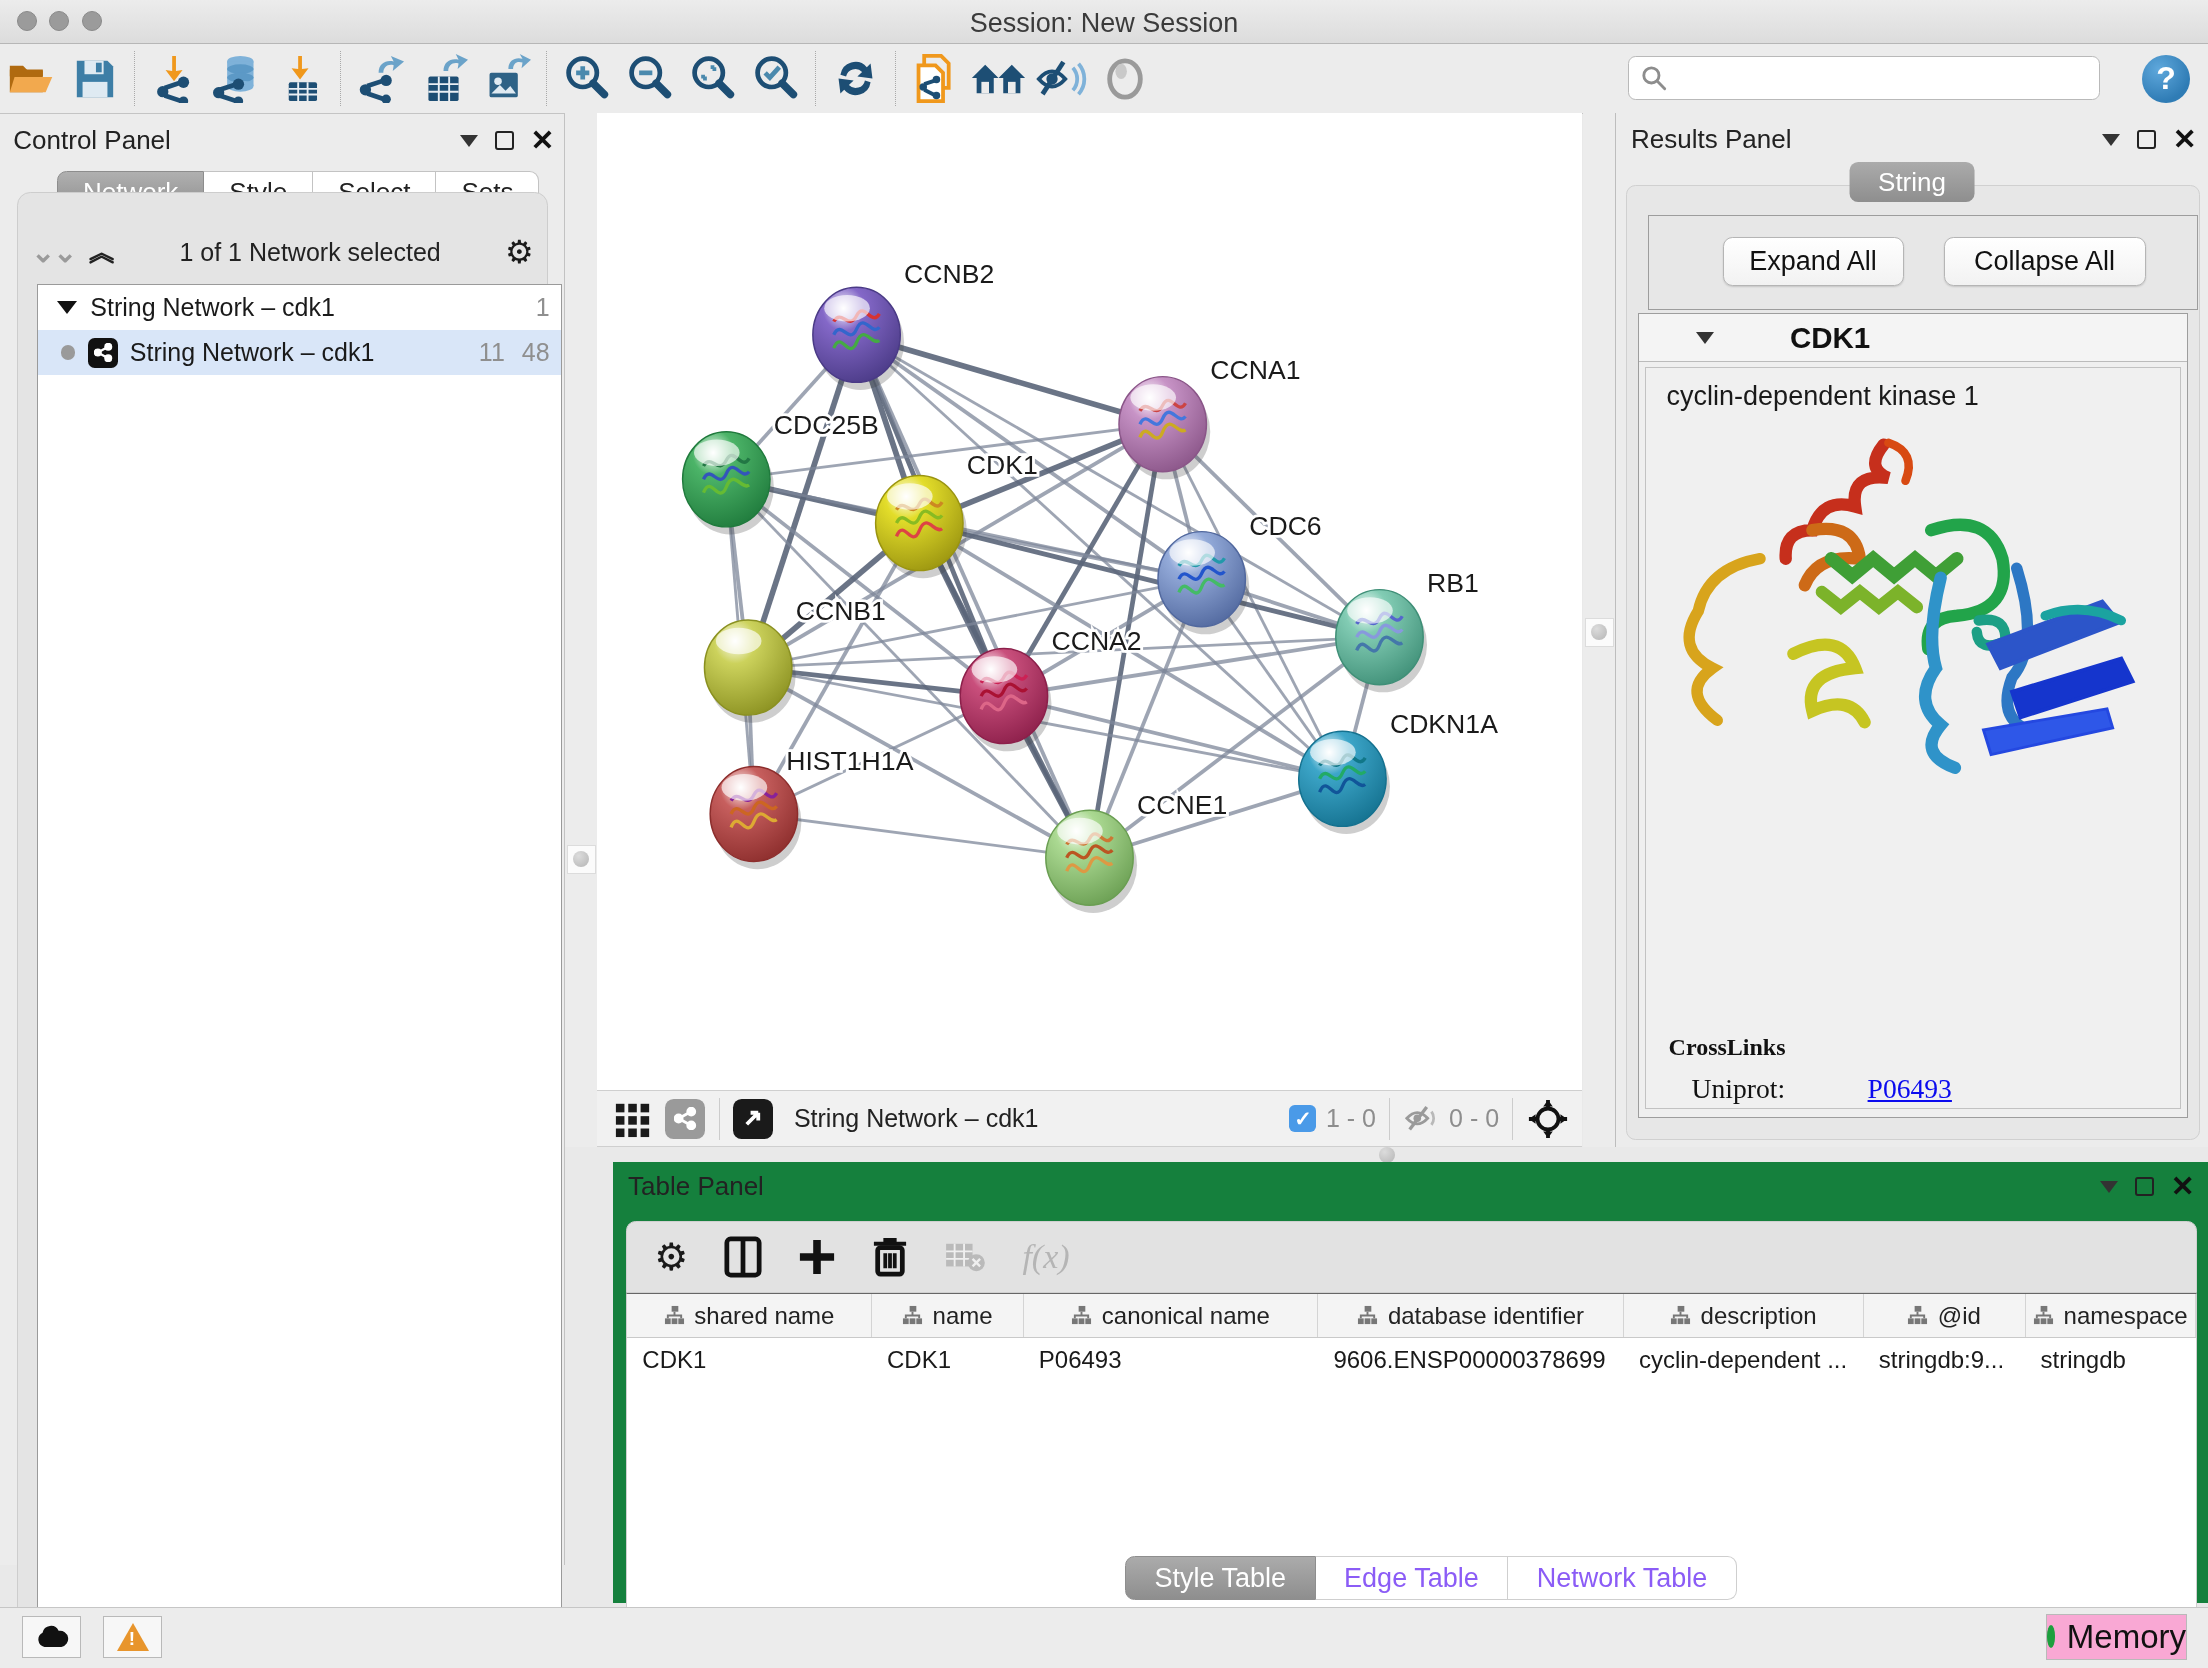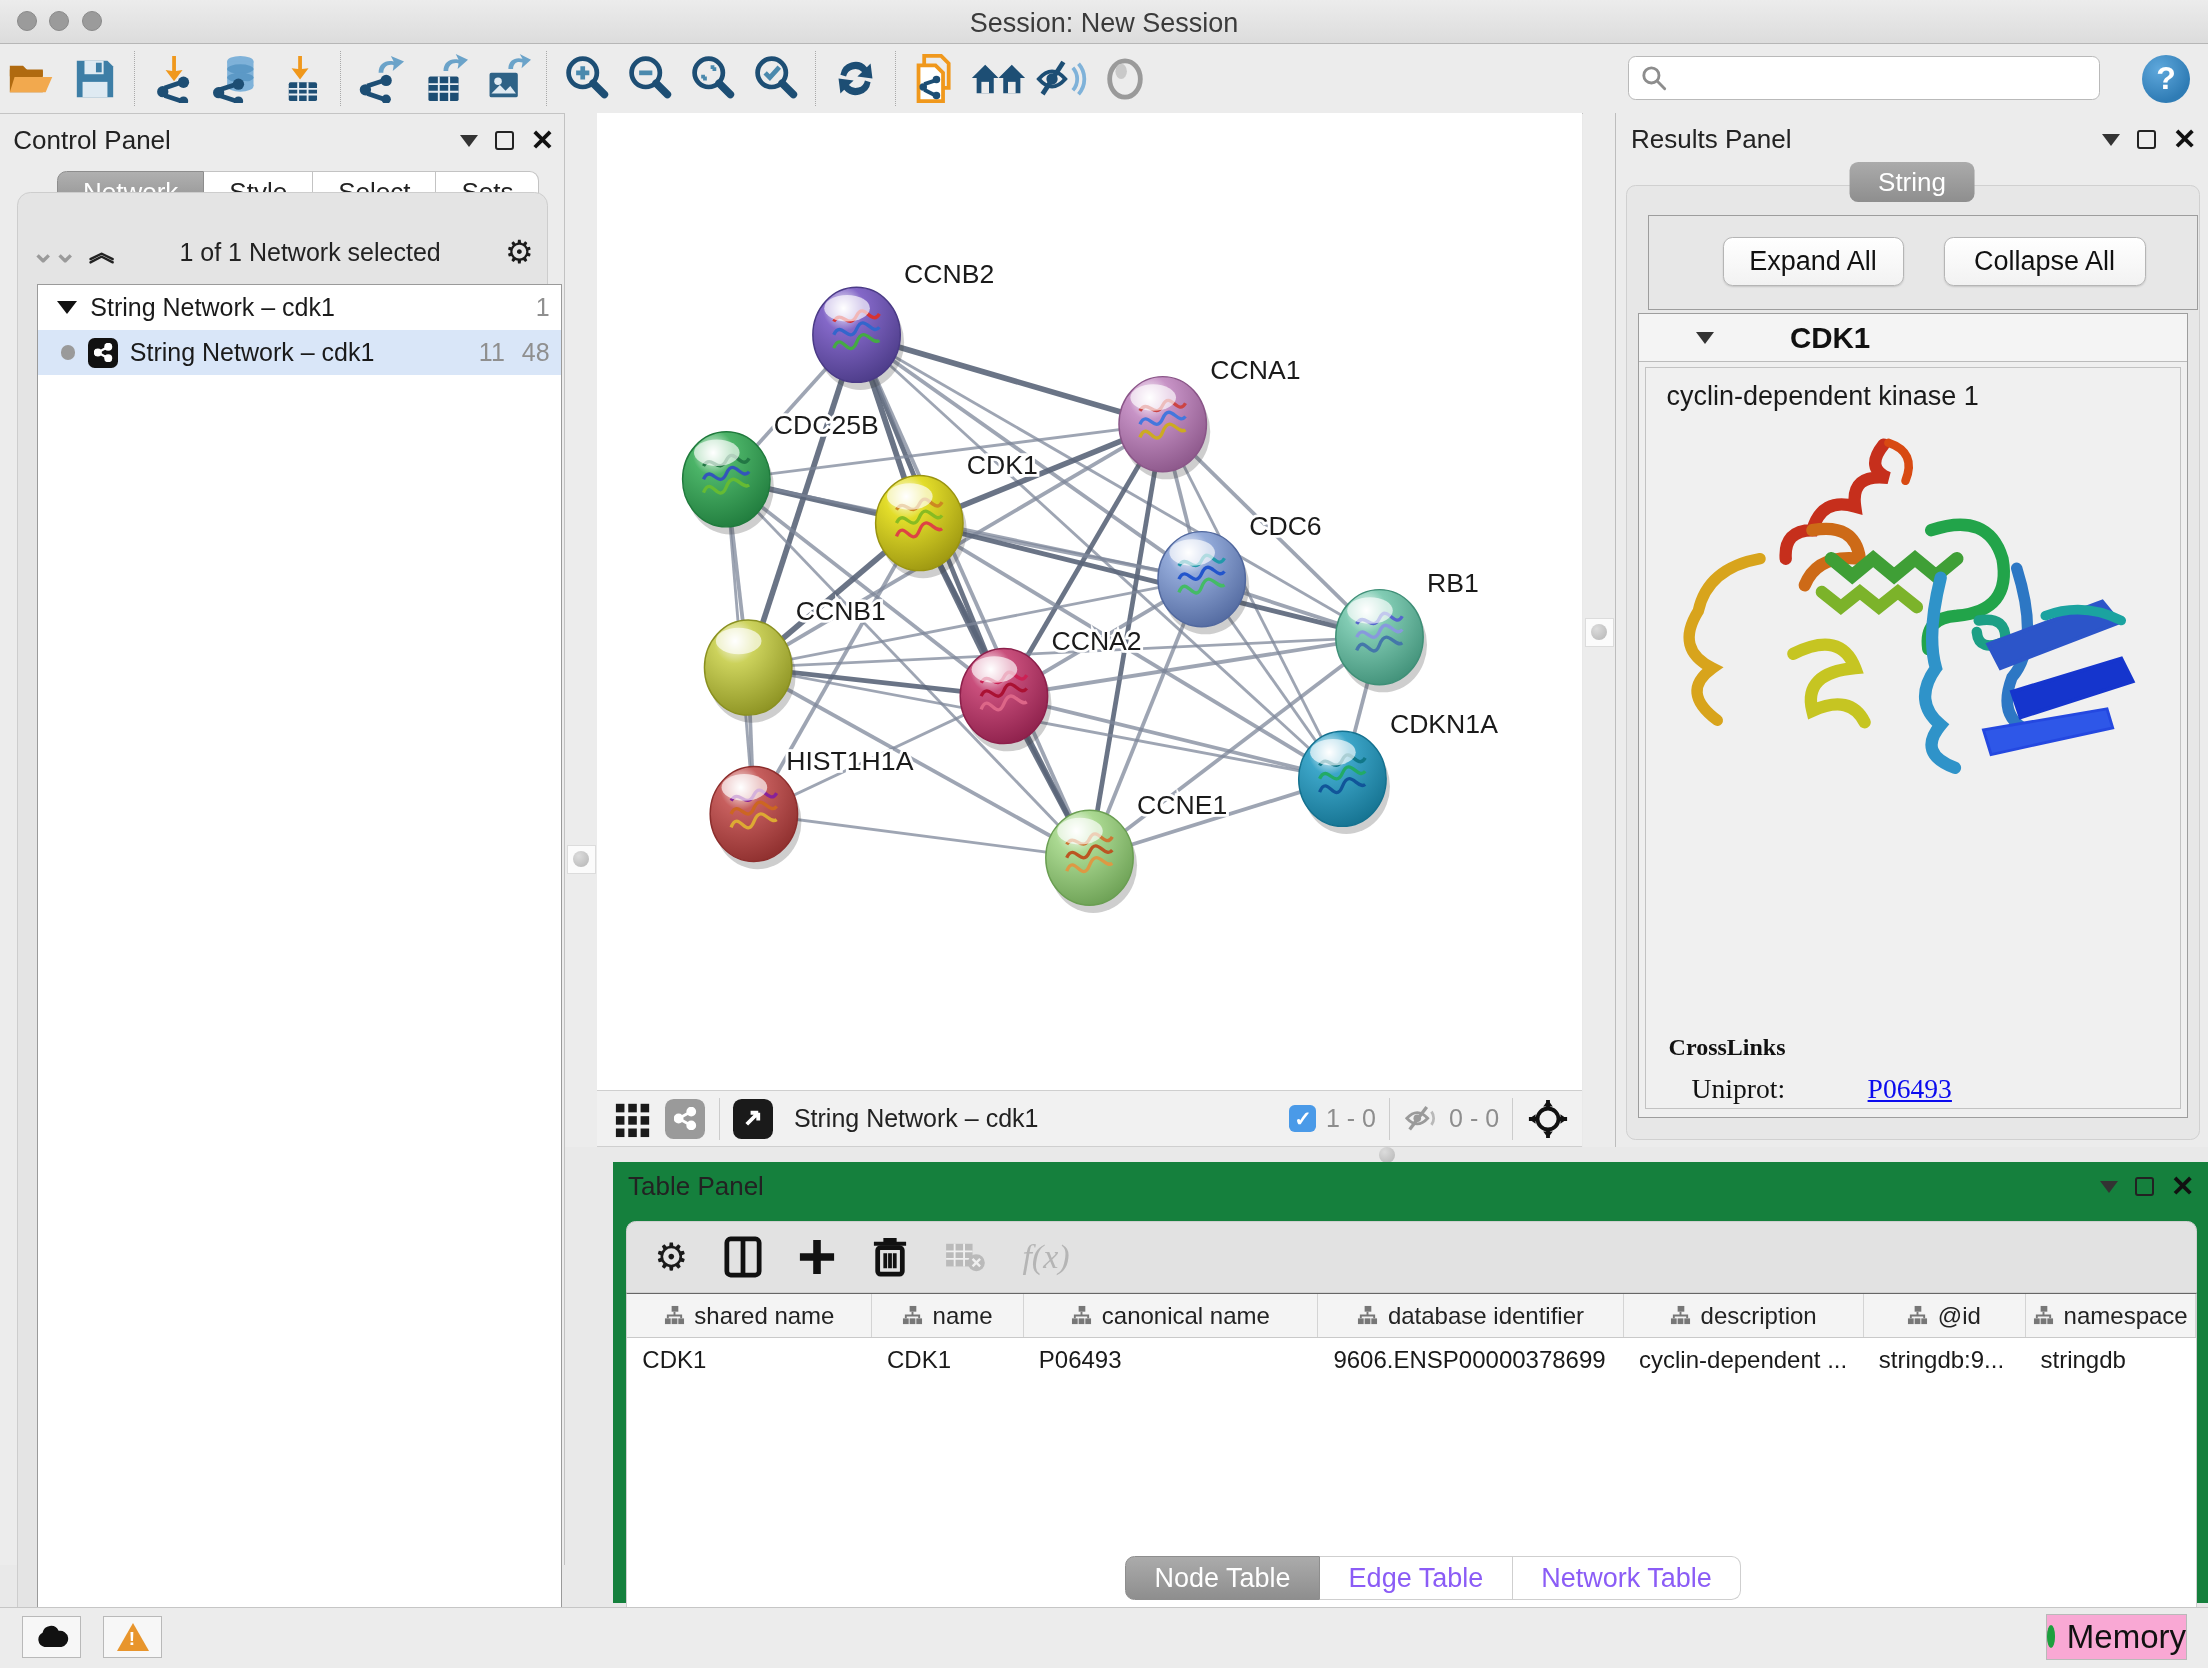--- a/index.html
+++ b/index.html
@@ -825,21 +825,21 @@
             <div class="td" style="width: 240px;">cyclin-dependent ...</div>
             <div class="td" style="width: 162px;">stringdb:9...</div>
             <div class="td" style="width: 171px;">stringdb</div>
           </div>
         </div>
 
     </div>
   </div>
 
   <div class="table-tabs">
-    <div class="ttab selected">Node Table</div>
+    <div class="ttab selected">Style Table</div>
     <div class="ttab">Edge Table</div>
     <div class="ttab">Network Table</div>
   </div>
 
   <div class="statusbar">
     <div class="sb-btn" style="left:22px">
       <svg width="34" height="25" viewBox="0 0 36 26">
         <path d="M10 24 a8 8 0 0 1 -2 -15 a9 9 0 0 1 17 -2 a7 7 0 0 1 3 17z" fill="#111"></path>
       </svg>
     </div>

